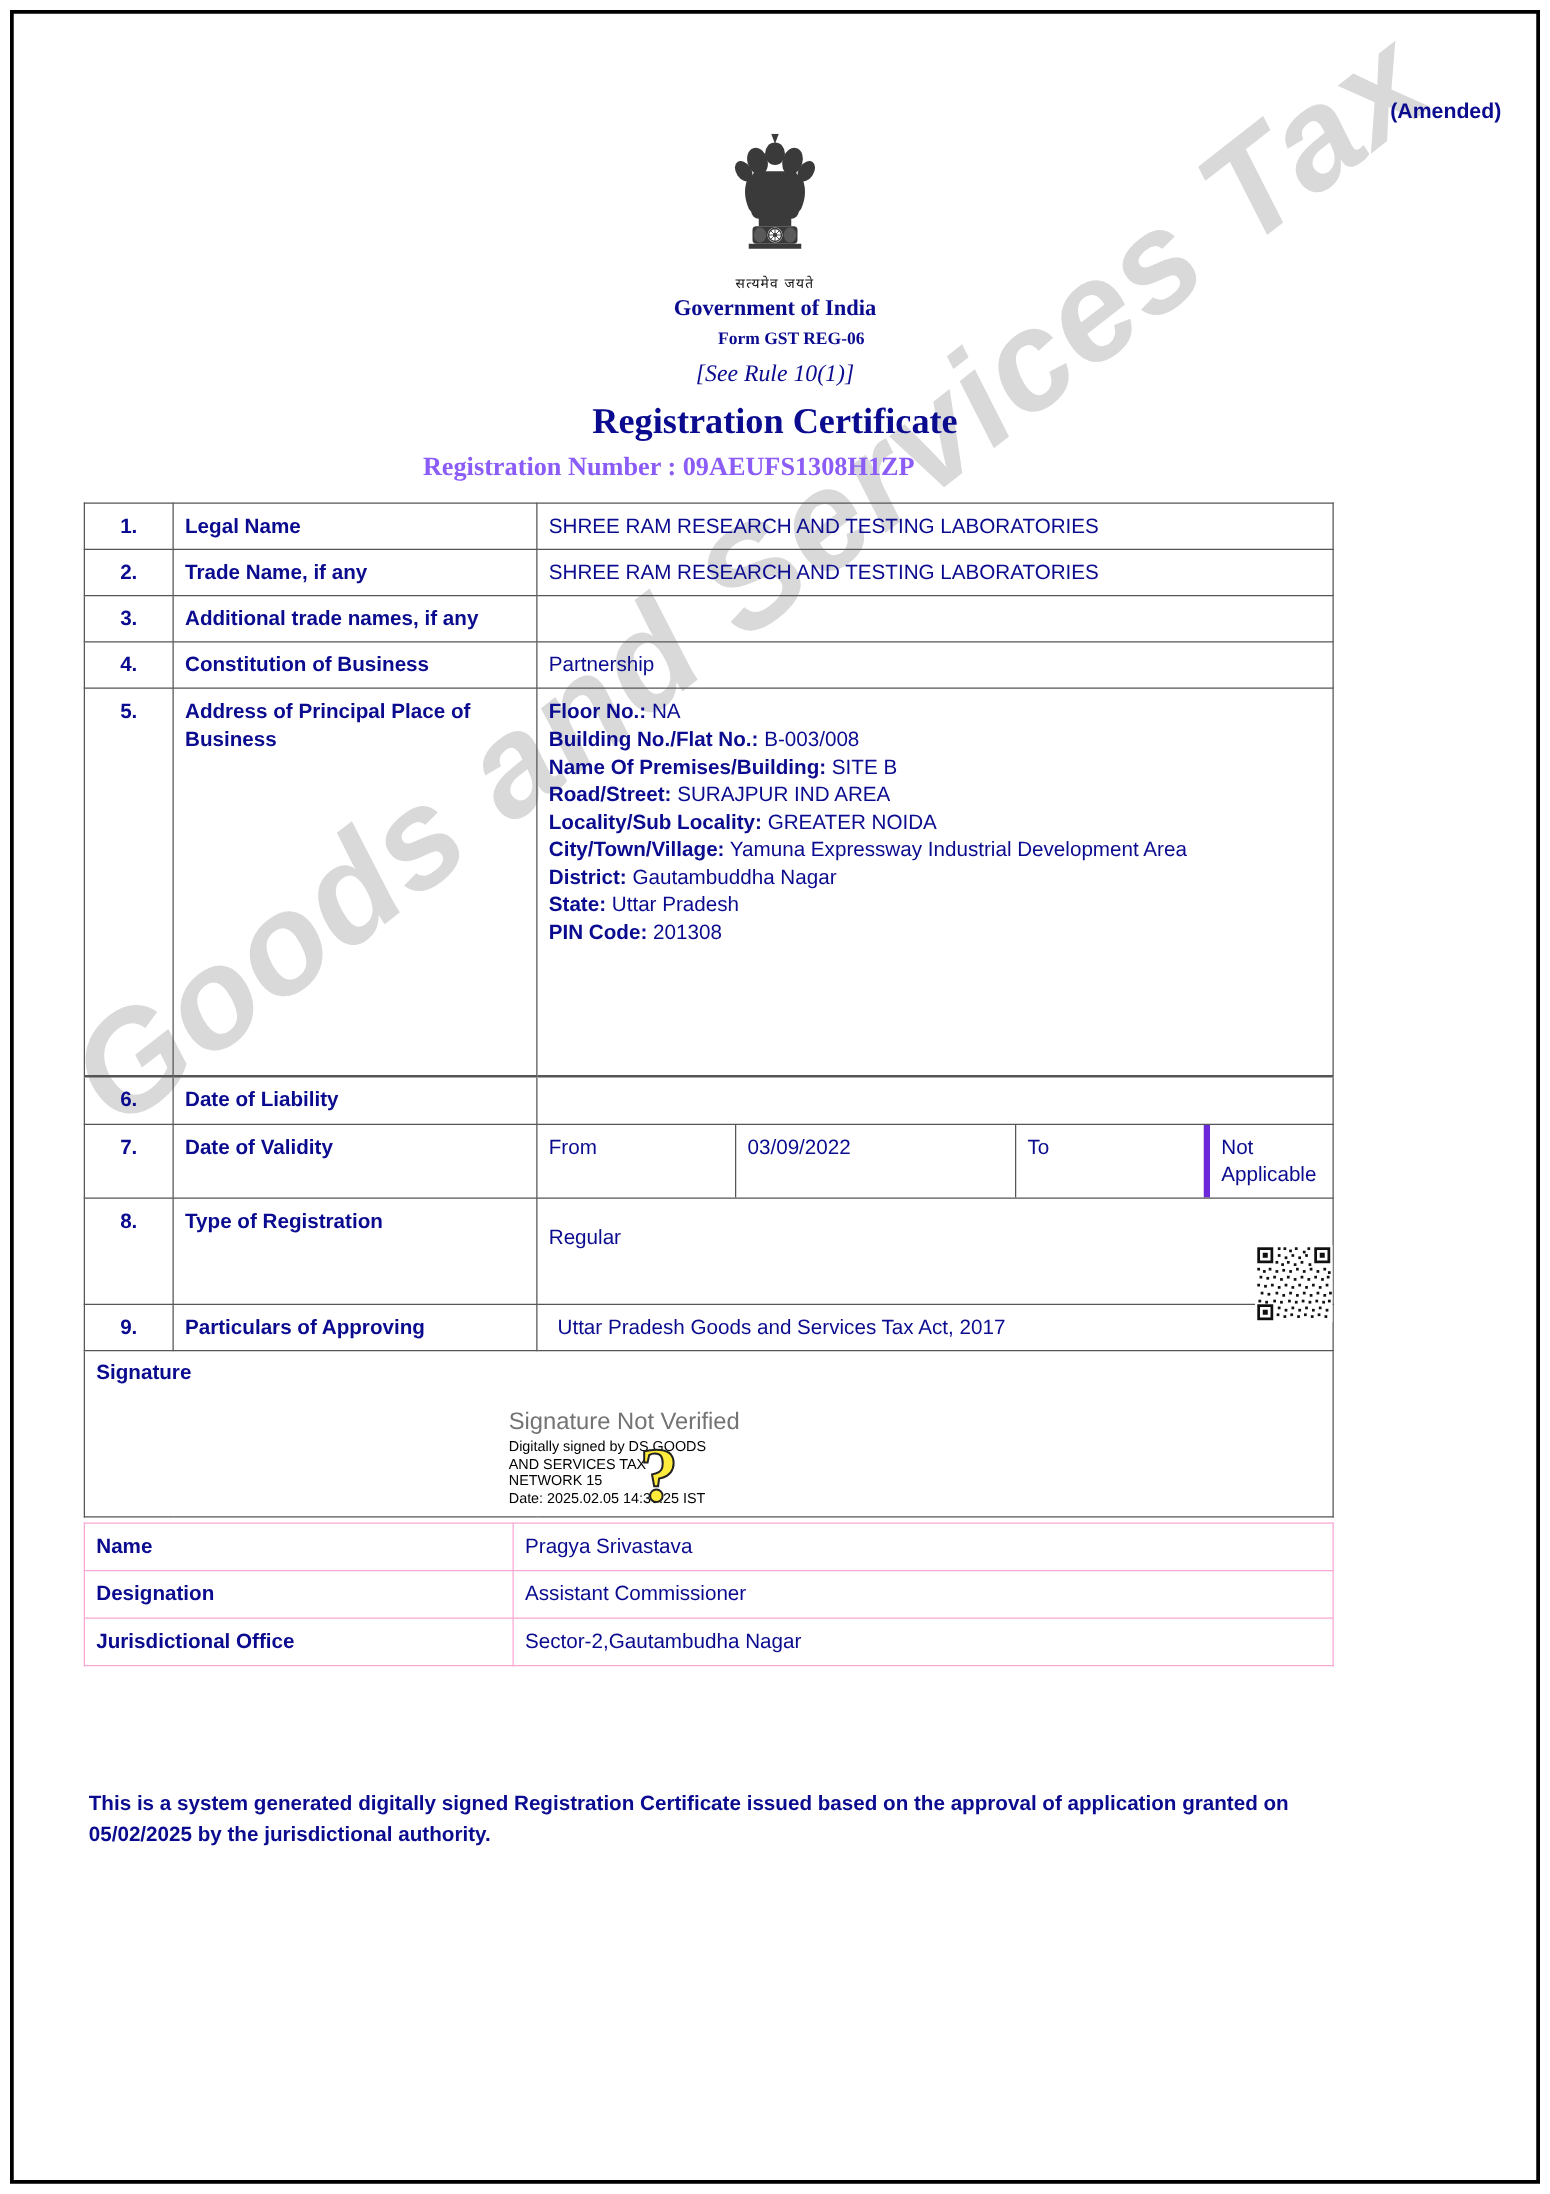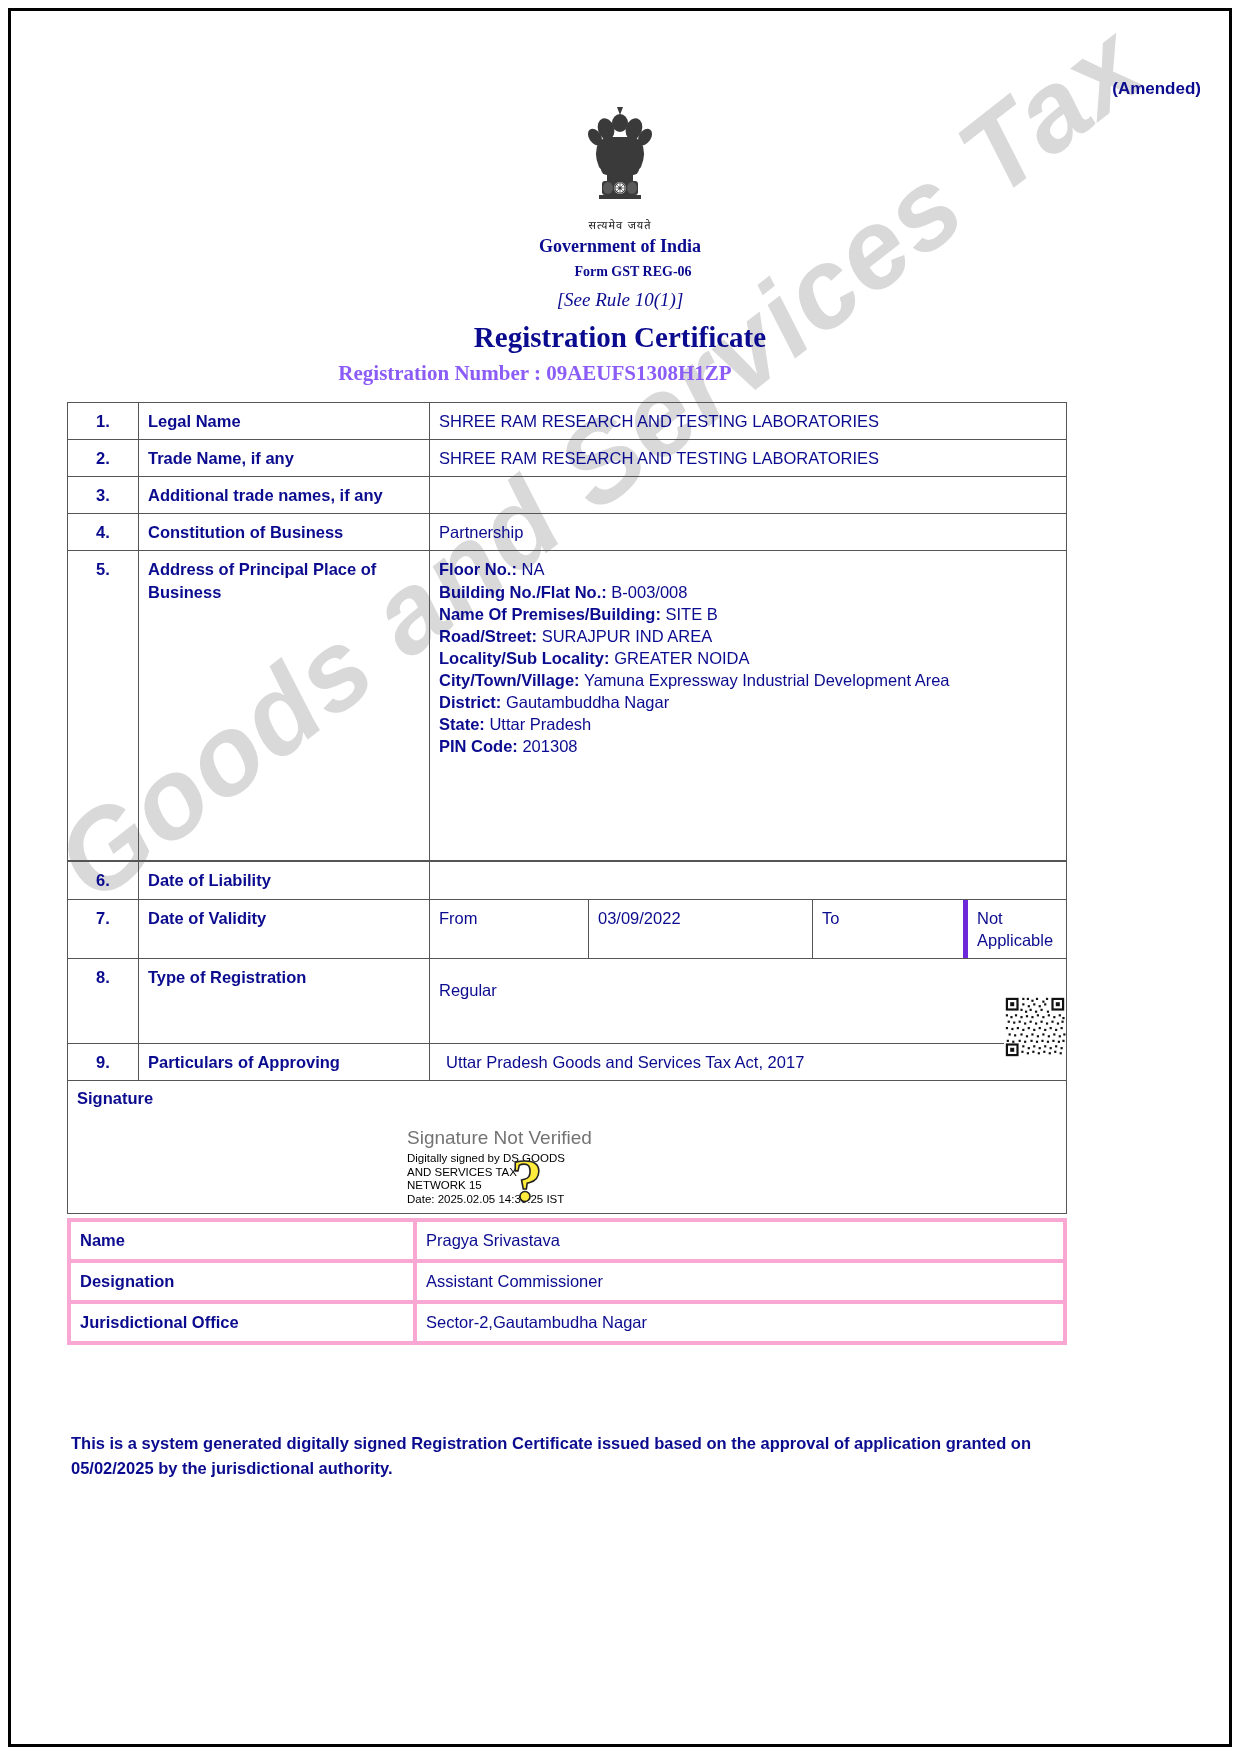--- a/index.html
+++ b/index.html
@@ -186,21 +186,21 @@
   }
   
   .tbl2{
     position:absolute;
     left:56px;top:1207px;
     width:1000px;
     border-collapse:collapse;
     table-layout:fixed;
   }
   .tbl2 td{
-    border:4px solid #f9a8d4;
+    border:1px solid #f9a8d4;
     padding:9px 9px;
     font-size:16.5px;
     color:#0b0b8f;
     vertical-align:middle;
   }
   .b-lbl{width:324px;font-weight:bold;}
   .note-cell{
     height:58px;
     vertical-align:top;
     line-height:1.38;

